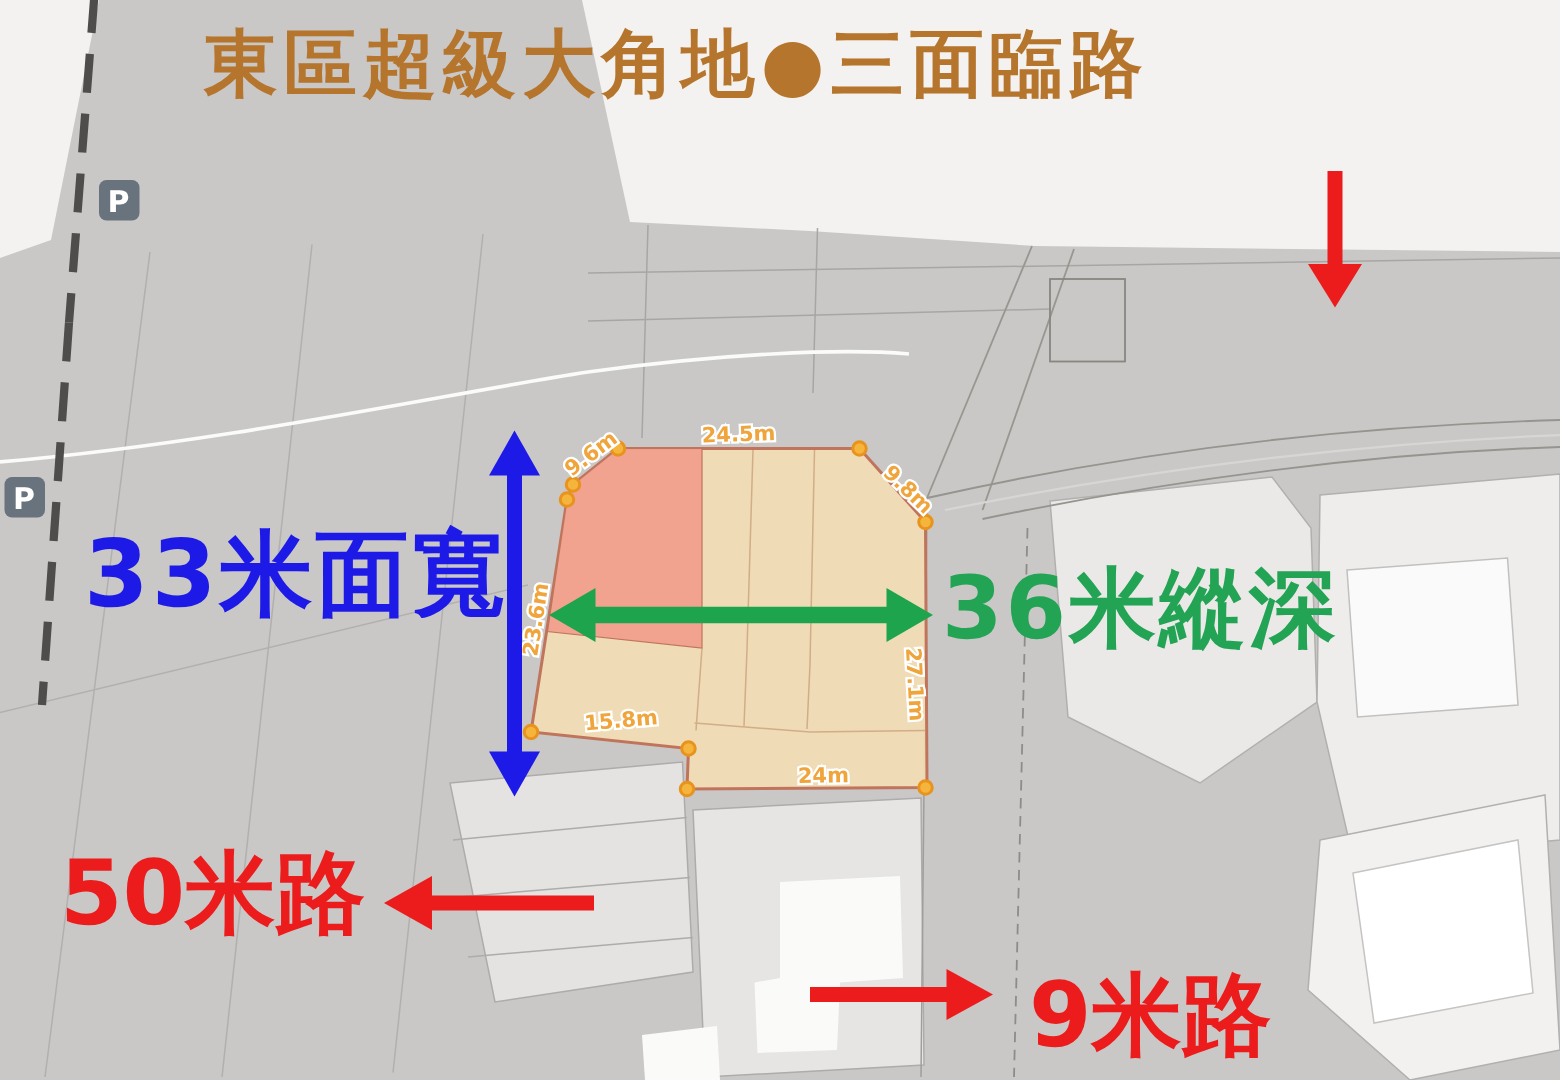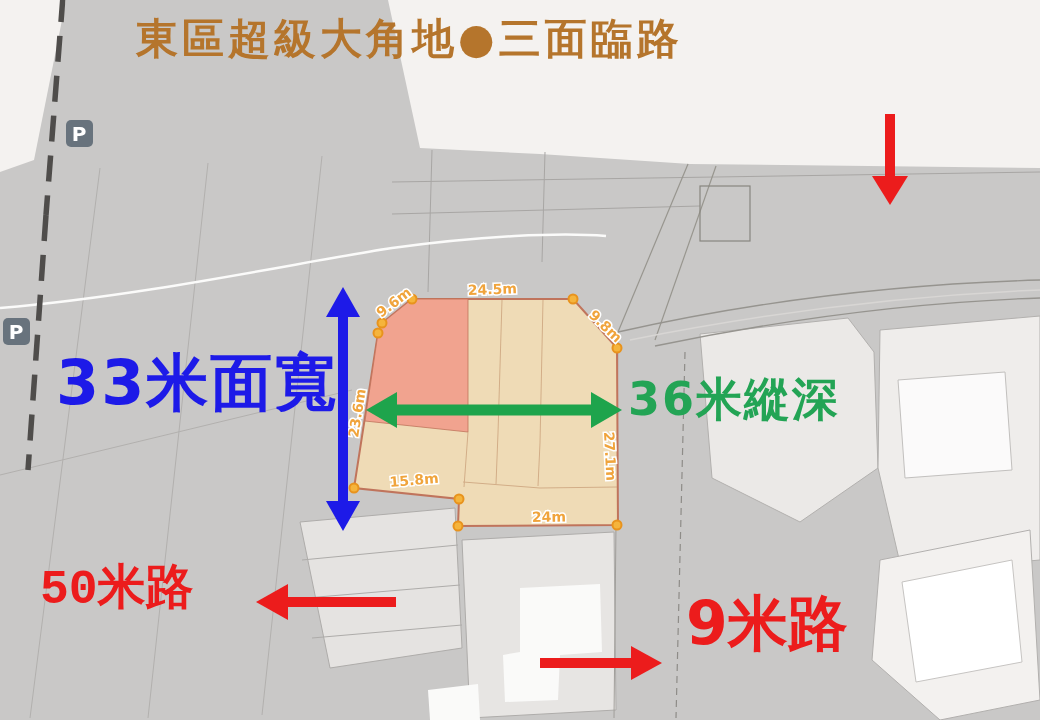--- a/index.html
+++ b/index.html
@@ -6,27 +6,27 @@
   .stage{
     position:relative;width:1040px;height:720px;overflow:hidden;
     background:#c9c8c7;
     font-family:"DejaVu Sans", sans-serif;
   }
   .stage svg{position:absolute;left:0;top:0;}
   .note{
     position:absolute;font-weight:800;white-space:nowrap;line-height:1;
     font-family:"DejaVu Sans", sans-serif;
   }
-  .title-note{left:136px;top:18px;font-size:42px;letter-spacing:4px;color:#b5752c;}
+  .title-note{left:136px;top:18px;font-size:49px;letter-spacing:4px;color:#b5752c;}
   .blue-note{left:56px;top:352px;font-size:62px;letter-spacing:2px;color:#1d1ae8;text-align:center;}
-  .green-note{left:628px;top:376px;font-size:46px;letter-spacing:2px;color:#23a455;}
+  .green-note{left:628px;top:376px;font-size:58px;letter-spacing:2px;color:#23a455;}
   .red-note{color:#ec1c1c;}
   .road-top{left:790px;top:210px;font-size:60px;}
-  .road-left{left:40px;top:566px;font-size:48px;font-family:Liberation Mono, monospace;}
-  .road-bottom{left:686px;top:593px;font-size:60px;}
+  .road-left{left:40px;top:566px;font-size:60px;}
+  .road-bottom{left:686px;top:647px;font-size:60px;}
   .measure{
     font-size:14px;font-weight:700;fill:#f0a43c;
     stroke:#ffffff;stroke-width:3px;paint-order:stroke;
     font-family:"DejaVu Sans", sans-serif;
   }
   .pmark{font-size:20px;font-weight:800;fill:#ffffff;font-family:"DejaVu Sans", sans-serif;}
 </style>
 </head>
 <body>
 

